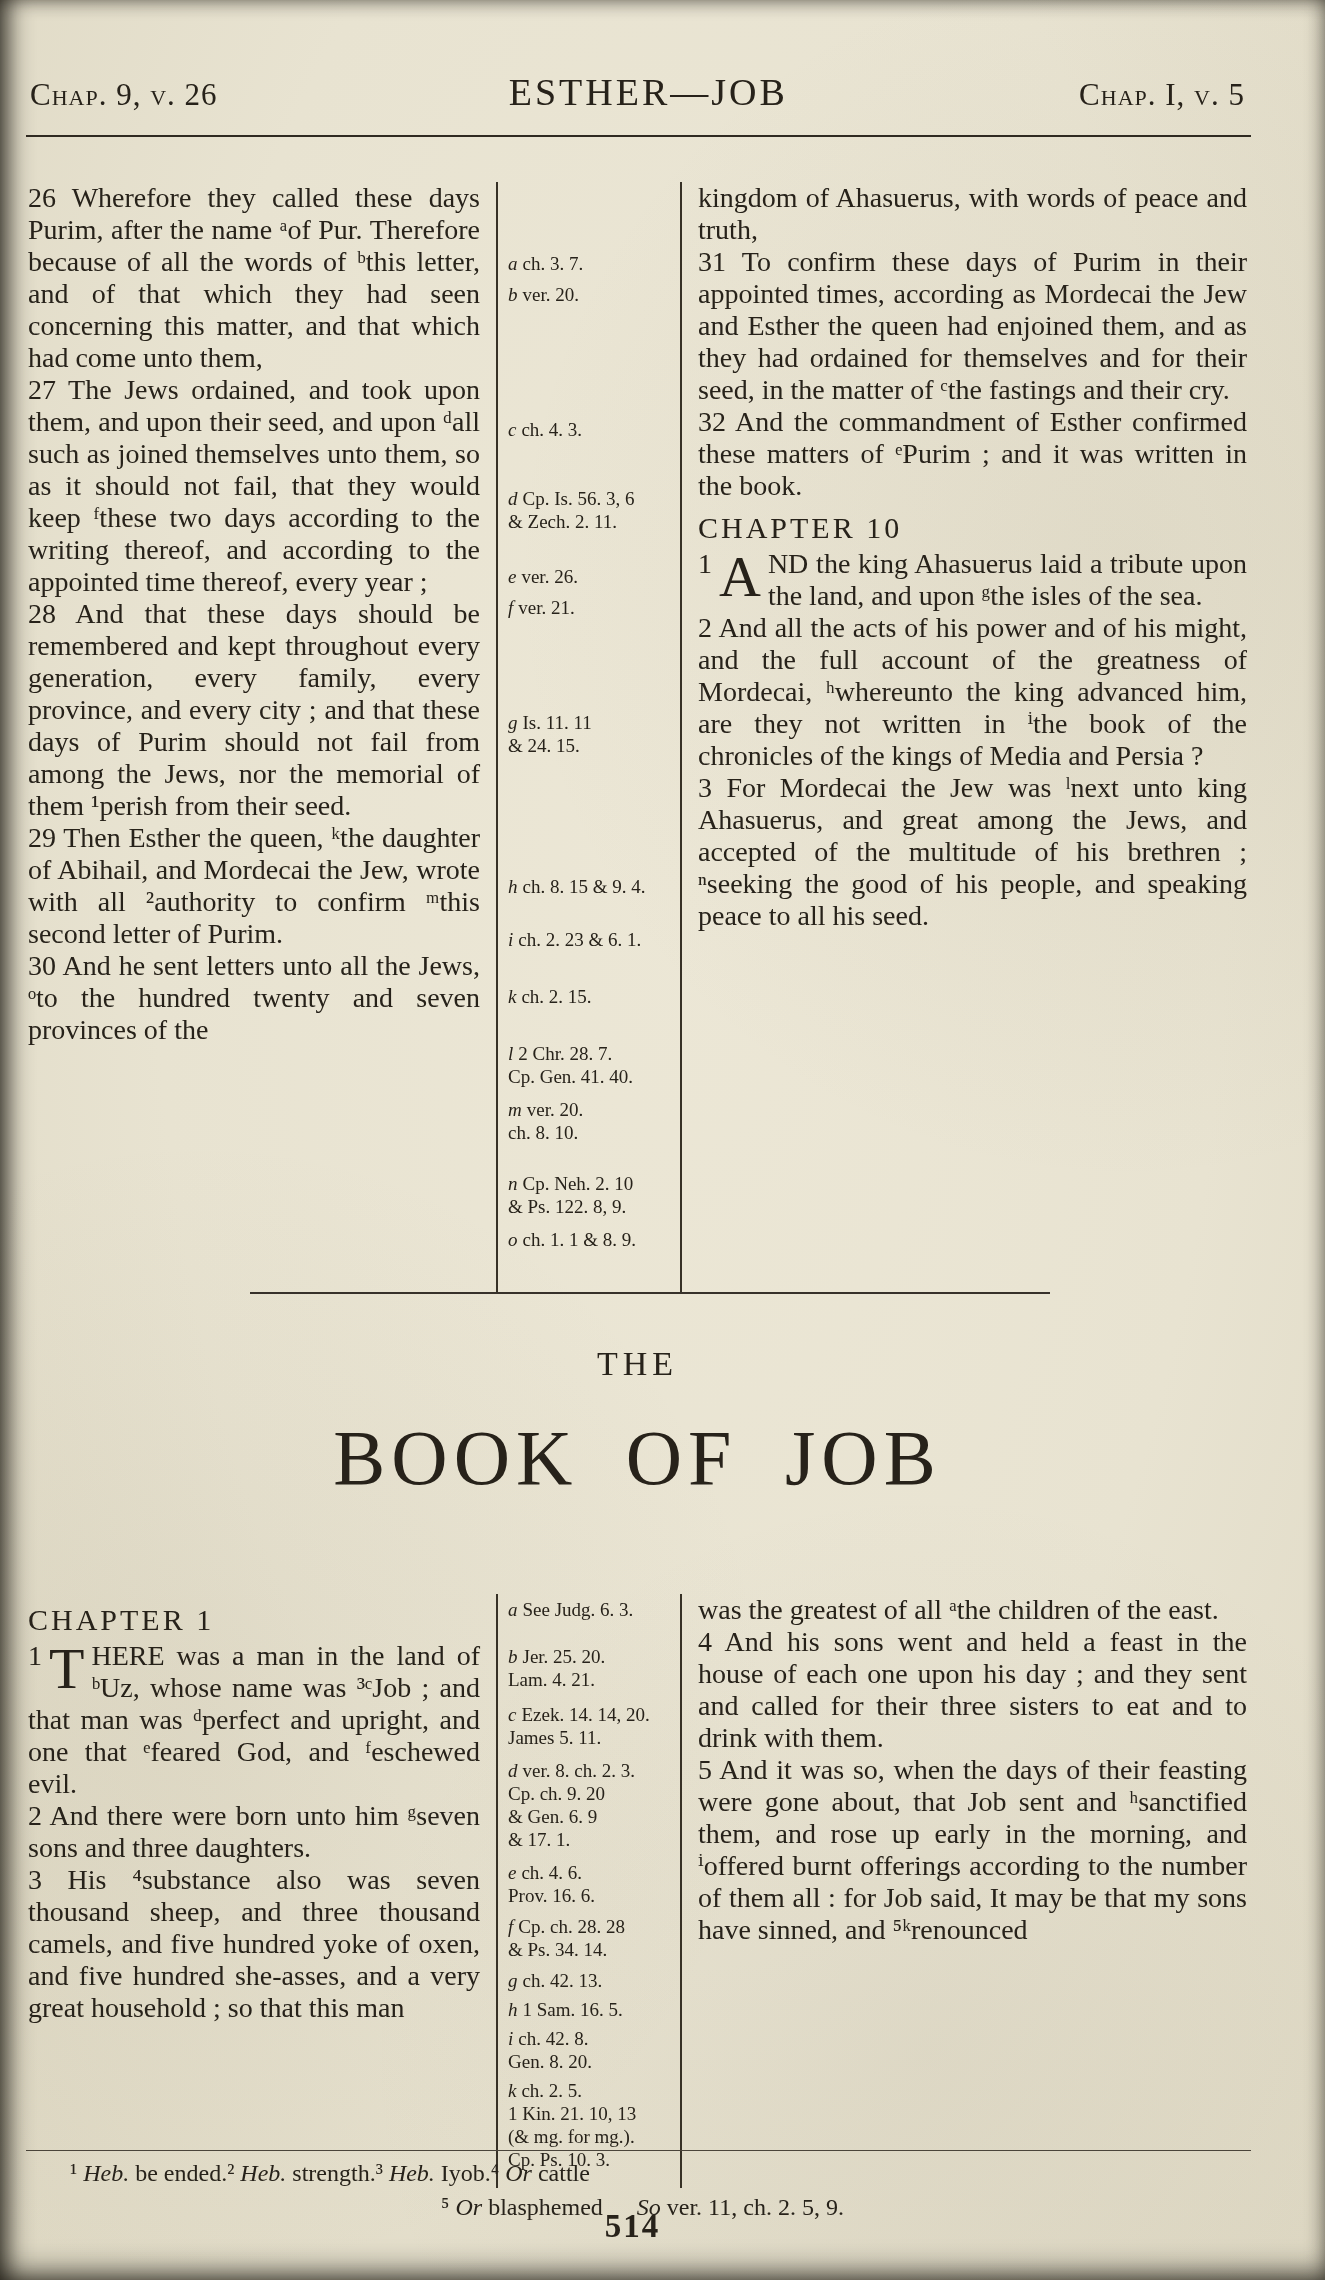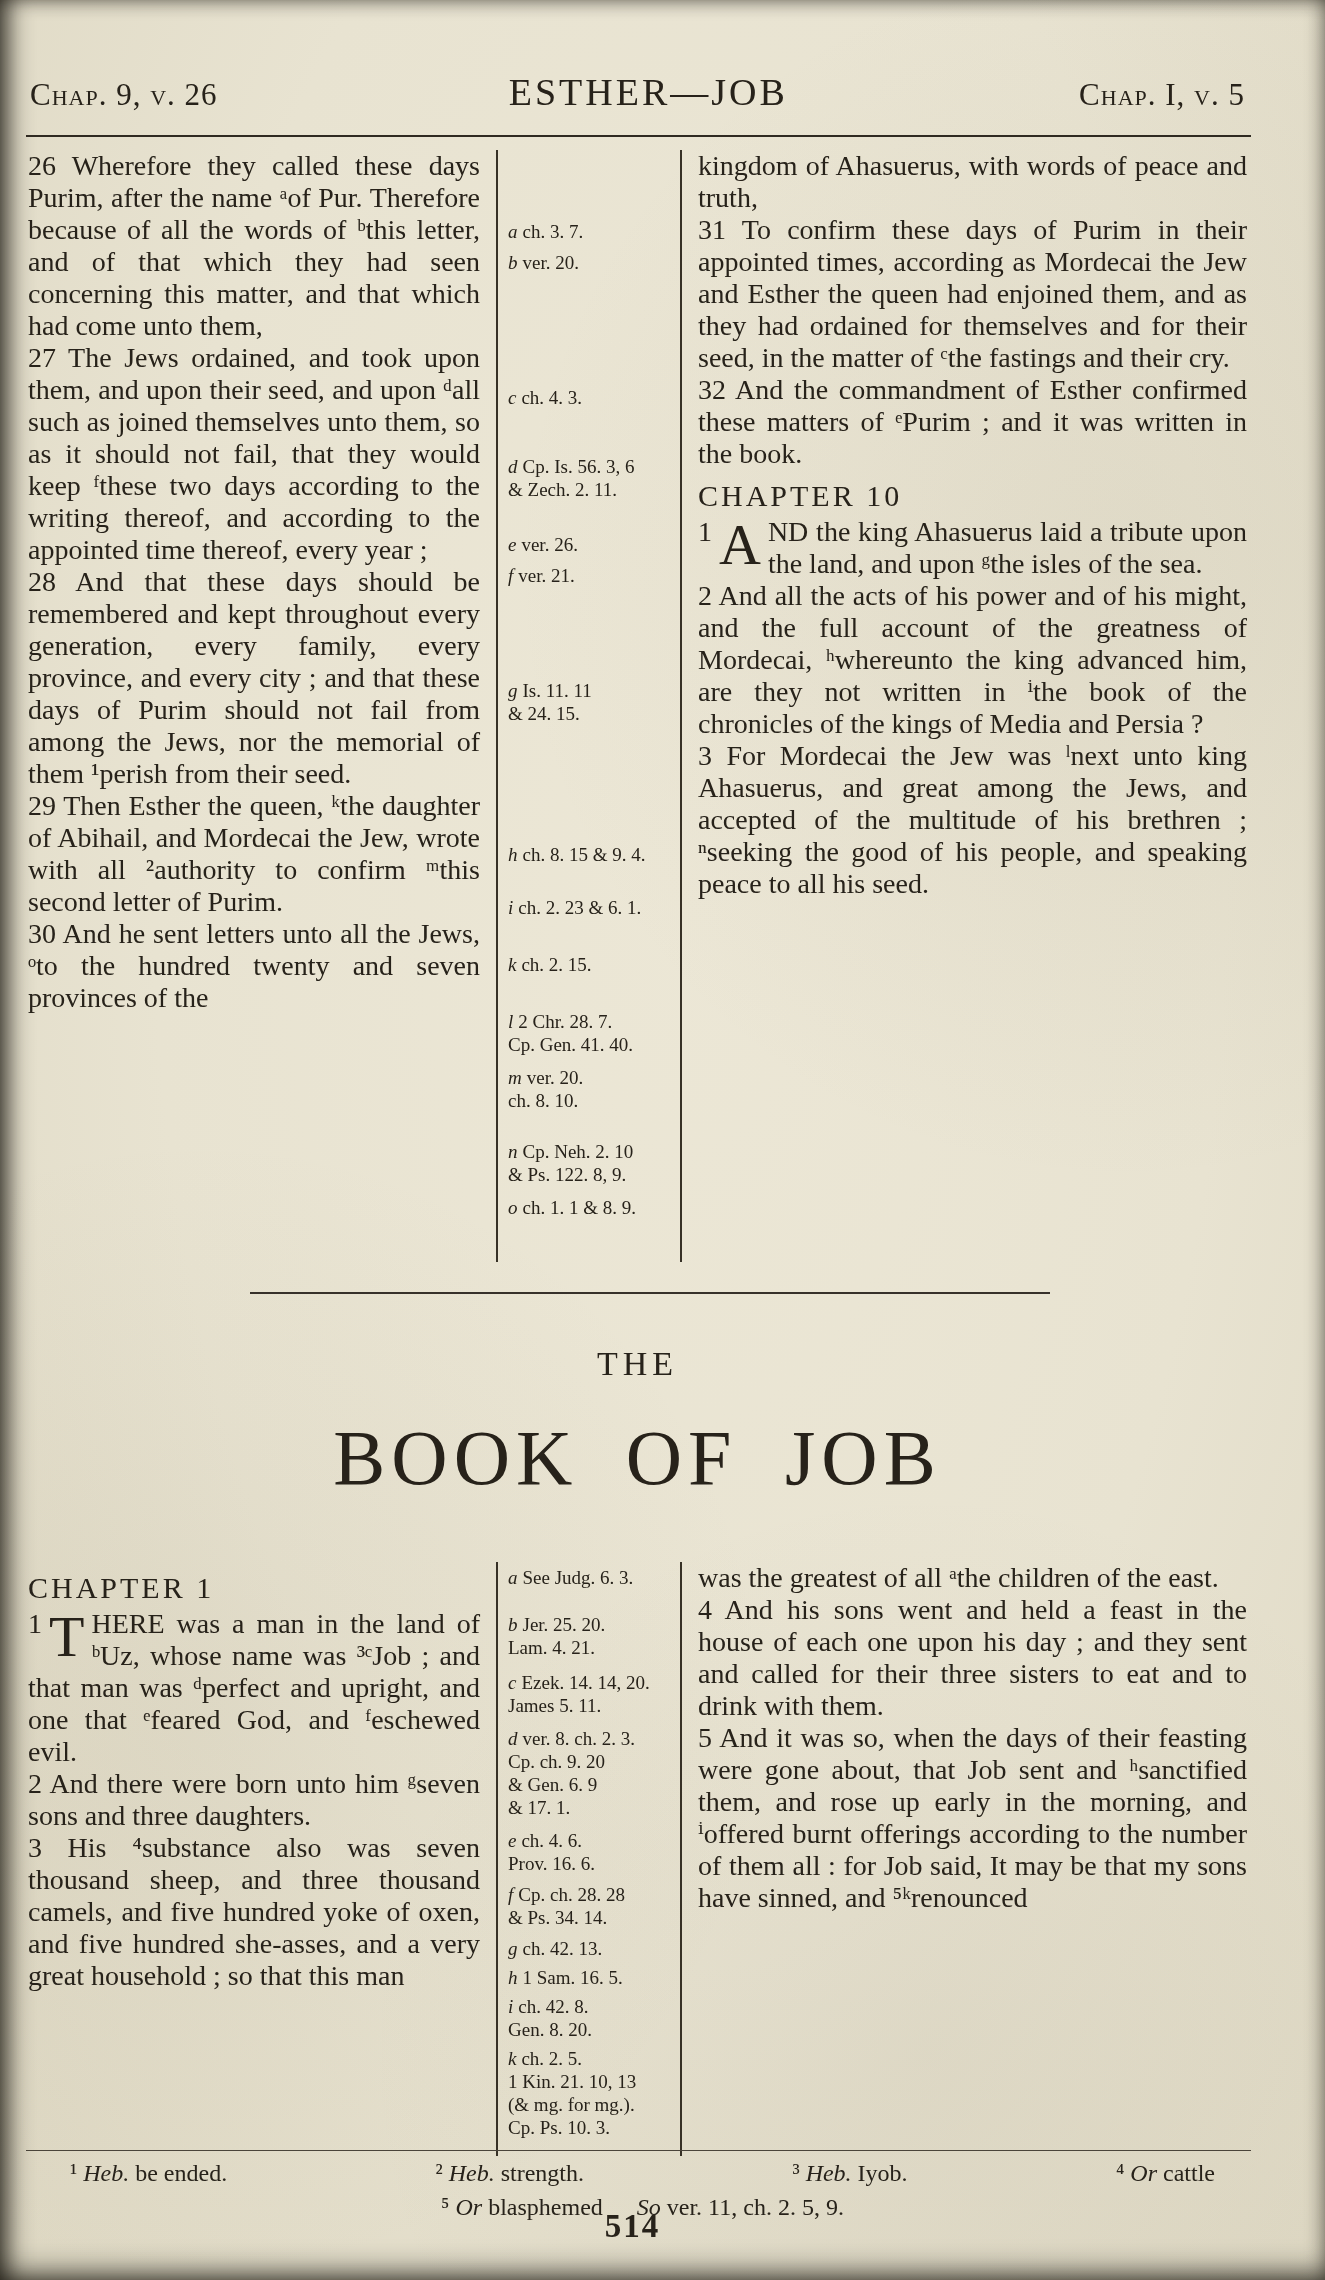--- a/index.html
+++ b/index.html
@@ -64,20 +64,21 @@
       background: #2f2a21;
     }
 
     
     .section {
       position: absolute;
       left: 28px;
       right: 78px;
       display: flex;
       overflow: hidden;
+      margin-top: 32px;
     }
     .section-esther { top: 150px; height: 1112px; }
     .section-job    { top: 1562px; height: 594px; }
 
     .text-col {
       font-size: 28px;
       line-height: 32px;
       text-align: justify;
       hyphens: auto;
     }
@@ -185,21 +186,21 @@
     .footnotes {
       position: absolute;
       top: 2158px;
       left: 70px;
       right: 110px;
       font-size: 24px;
       line-height: 30px;
     }
     .fn-line1 {
       display: flex;
-      justify-content: space-between;
+      justify-content: flex-start;
     }
     .fn-line2 {
       text-align: center;
       margin-top: 4px;
     }
     .fn-item { white-space: nowrap; }
     .fn-line2 .fn-item { margin: 0 14px; }
     .fn-label { font-style: italic; }
 
     .page-number {

